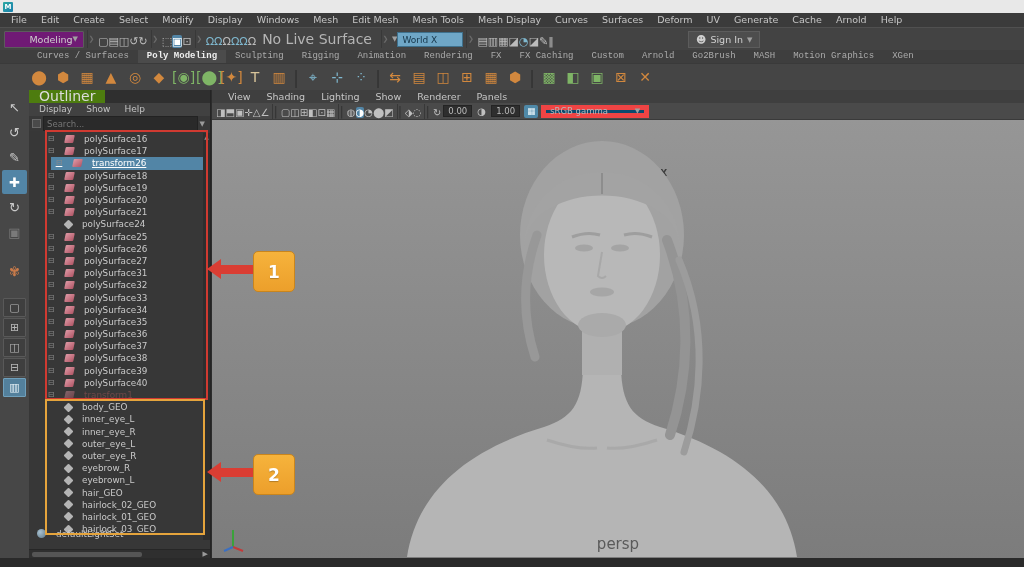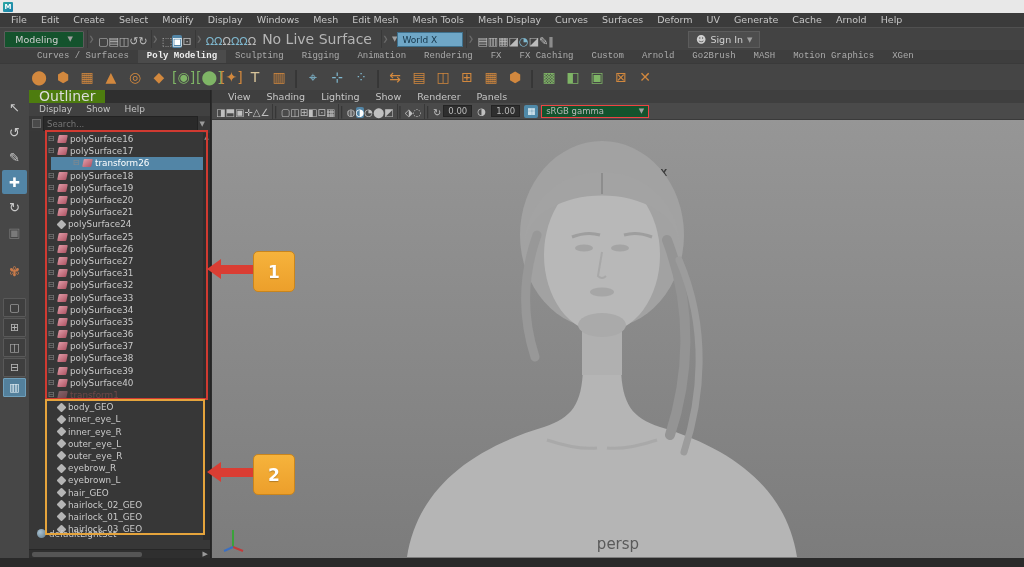--- a/index.html
+++ b/index.html
@@ -14,23 +14,23 @@
   .title-text { font-size:9px; color:#2b2b2b; white-space:nowrap; }
 
   
   .menubar { position:absolute; top:13px; left:0; right:0; height:14px; background:#3b3b3b;
     display:flex; align-items:center; padding-left:4px; }
   .menu-item { padding:0 7px; font-size:9.5px; color:#c6c6c6; line-height:14px; cursor:default; }
 
   
   .statusline { position:absolute; top:27px; left:0; right:0; height:23px; background:#434343;
     border-top:1px solid #505050; display:flex; align-items:center; }
-  .menuset { width:80px; height:17px; background:#14532d; border:1px solid #5c5c5c; border-radius:1px;
-    font-size:9.5px; color:#cfcfcf; display:flex; align-items:center; justify-content:center;
-    padding:0 5px; margin-left:4px;gap:9px; }
+  .menuset { width:80px; height:17px; background:#701a75; border:1px solid #5c5c5c; border-radius:1px;
+    font-size:9.5px; color:#cfcfcf; display:flex; align-items:center; justify-content:flex-end;
+    padding:0 5px; margin-left:4px; }
   .sep { width:8px; height:18px; border-left:1px solid #383838; margin:0 3px; color:#6a6a6a;
     font-size:7px; line-height:18px; text-align:center; }
   .sico { width:17px; text-align:center; font-size:11px; color:#bdbdbd; }
   .sico.teal { color:#7fb8cf; }
   .sico.activebox { background:#5285a6; color:#fff; border-radius:2px; }
   .live-surface { font-size:14px; color:#b5b5b5; padding:0 6px; white-space:nowrap; }
   .sym-field { width:66px; height:15px; background:#6fa7c7; color:#16364a; font-size:9px;
     line-height:15px; padding:0 4px; border:1px solid #3f718d; }
   .signin { position:absolute; left:688px; top:3px; height:17px; background:#4d4d4d;
     border:1px solid #5c5c5c; display:flex; align-items:center; gap:4px; padding:0 7px;
@@ -73,28 +73,28 @@
   .ol-tabstrip { height:13px; background:#2f2f2f; display:flex; }
   .ol-tab { background:#4d7c0f; color:#dcdcdc; font-size:14px; padding:1px 10px; line-height:11px; }
   .ol-menus { height:13px; background:#414141; display:flex; padding-left:3px; }
   .ol-menu { font-size:9px; color:#c2c2c2; padding:0 7px; line-height:13px; }
   .ol-searchrow { height:15px; background:#383838; display:flex; align-items:center; padding:1px 3px; gap:2px; }
   .ol-filter { width:9px; height:9px; border:1px solid #6a6a6a; background:#4a4a4a; }
   .ol-search { flex:1; height:15px; background:#2a2a2a; border:1px solid #222; color:#8a8a8a;
     font-size:8.5px; font-family:"DejaVu Sans",sans-serif; padding:0 3px; }
   .ol-caret { font-size:7px; color:#9a9a9a; padding-right:2px; }
   .ol-list { position:absolute; top:43px; left:0; right:7px; bottom:18px; overflow:hidden; }
-  .row { height:12.2px; display:flex; align-items:center; padding-left:18px; gap:3px;
+  .row { height:12.2px; display:flex; align-items:center; padding-left:18px; gap:10px;
     font-size:8.8px; color:#c9c9c9; white-space:nowrap; }
   .row .exp { width:8px; height:8px; font-size:8px; line-height:8px; color:#8a8a8a; text-align:center; }
   .row .icon { width:9px; height:8px; flex:none; }
   .row.mesh .exp::before { content:"⊟"; }
   .row.mesh .icon { background:linear-gradient(135deg,#e09aa6,#b05565); transform:skewX(-12deg); border-radius:1px; }
   .row.xform .icon { width:7px; height:7px; background:#b5b5b5; transform:rotate(45deg); border-radius:1px; }
-  .row.selected { background:#5285a6; color:#ffffff; margin-left:22px; padding-left:21px; }
+  .row.selected { background:#5285a6; color:#ffffff; margin-left:22px; padding-left:4px;text-decoration:underline; }
   .row.dim { color:#6e4848; }
   .row.dim .icon { opacity:.45; }
   .row.light { position:absolute; left:0; right:0; bottom:0; padding-left:8px; }
   .row.light .icon { width:9px; height:9px; border-radius:50%;
     background:radial-gradient(circle at 35% 35%, #a9c2d2, #5c7687); transform:none; }
   .ol-vscroll { position:absolute; top:43px; right:0; width:7px; bottom:18px; background:#2e2e2e; }
   .ol-vscroll .up { position:absolute; top:0; left:0; right:0; text-align:center; font-size:6px; color:#8a8a8a; }
   .ol-hscroll { position:absolute; left:0; right:0; bottom:0; height:9px; background:#2f2f2f;
     border-top:1px solid #262626; }
   .ol-hthumb { position:absolute; left:3px; top:2px; width:110px; height:5px; background:#555; border-radius:2px; }
@@ -106,21 +106,21 @@
   .vp-menu { font-size:9.5px; color:#c6c6c6; padding:0 8px; line-height:13px; }
   .vp-toolbar { height:17px; background:#4a4a4a; display:flex; align-items:center; gap:1px;
     padding:0 4px; border-bottom:1px solid #3a3a3a; }
   .vp-ico { width:15px; text-align:center; font-size:10px; color:#c0c0c0; }
   .vp-ico.teal { background:#5285a6; color:#fff; border-radius:2px; }
   .vp-ico.sep { color:#333; width:6px; font-size:13px; }
   .vp-field { height:12px; background:#2e2e2e; border:1px solid #242424; color:#b9b9b9;
     font-size:8.5px; line-height:10px; padding:0 4px; margin:0 1px; }
   .vp-cm { width:14px; height:13px; background:#4f89a8; color:#eaf4f8; font-size:9px;
     text-align:center; line-height:13px; border-radius:2px; margin:0 2px; }
-  .vp-drop { width:108px; height:13px; background:#14532d; border:1px solid #ef4444; color:#b9b9b9;
+  .vp-drop { width:108px; height:13px; background:#0c4a6e; border:5px solid #ef4444; color:#b9b9b9;
     font-size:8.5px; display:flex; align-items:center; justify-content:space-between; padding:0 4px; }
   .canvas { position:absolute; top:30px; left:0; right:0; bottom:0;
     background:linear-gradient(#969696,#7c7c7c); overflow:hidden; }
   .sym-overlay { position:absolute; top:4px; left:0; right:0; text-align:center; font-size:9px;
     font-weight:bold; color:#3d3d3d;margin-top:44px; }
   .cam-label { position:absolute; bottom:5px; left:0; right:0; text-align:center; font-size:15px; color:#5a5a5a; }
   .bust { position:absolute; left:120px; top:0; }
   .gizmo { position:absolute; left:8px; bottom:6px; }
 
   .bottom-strip { position:absolute; left:0; right:0; bottom:0; height:9px; background:#2a2a2a; }

